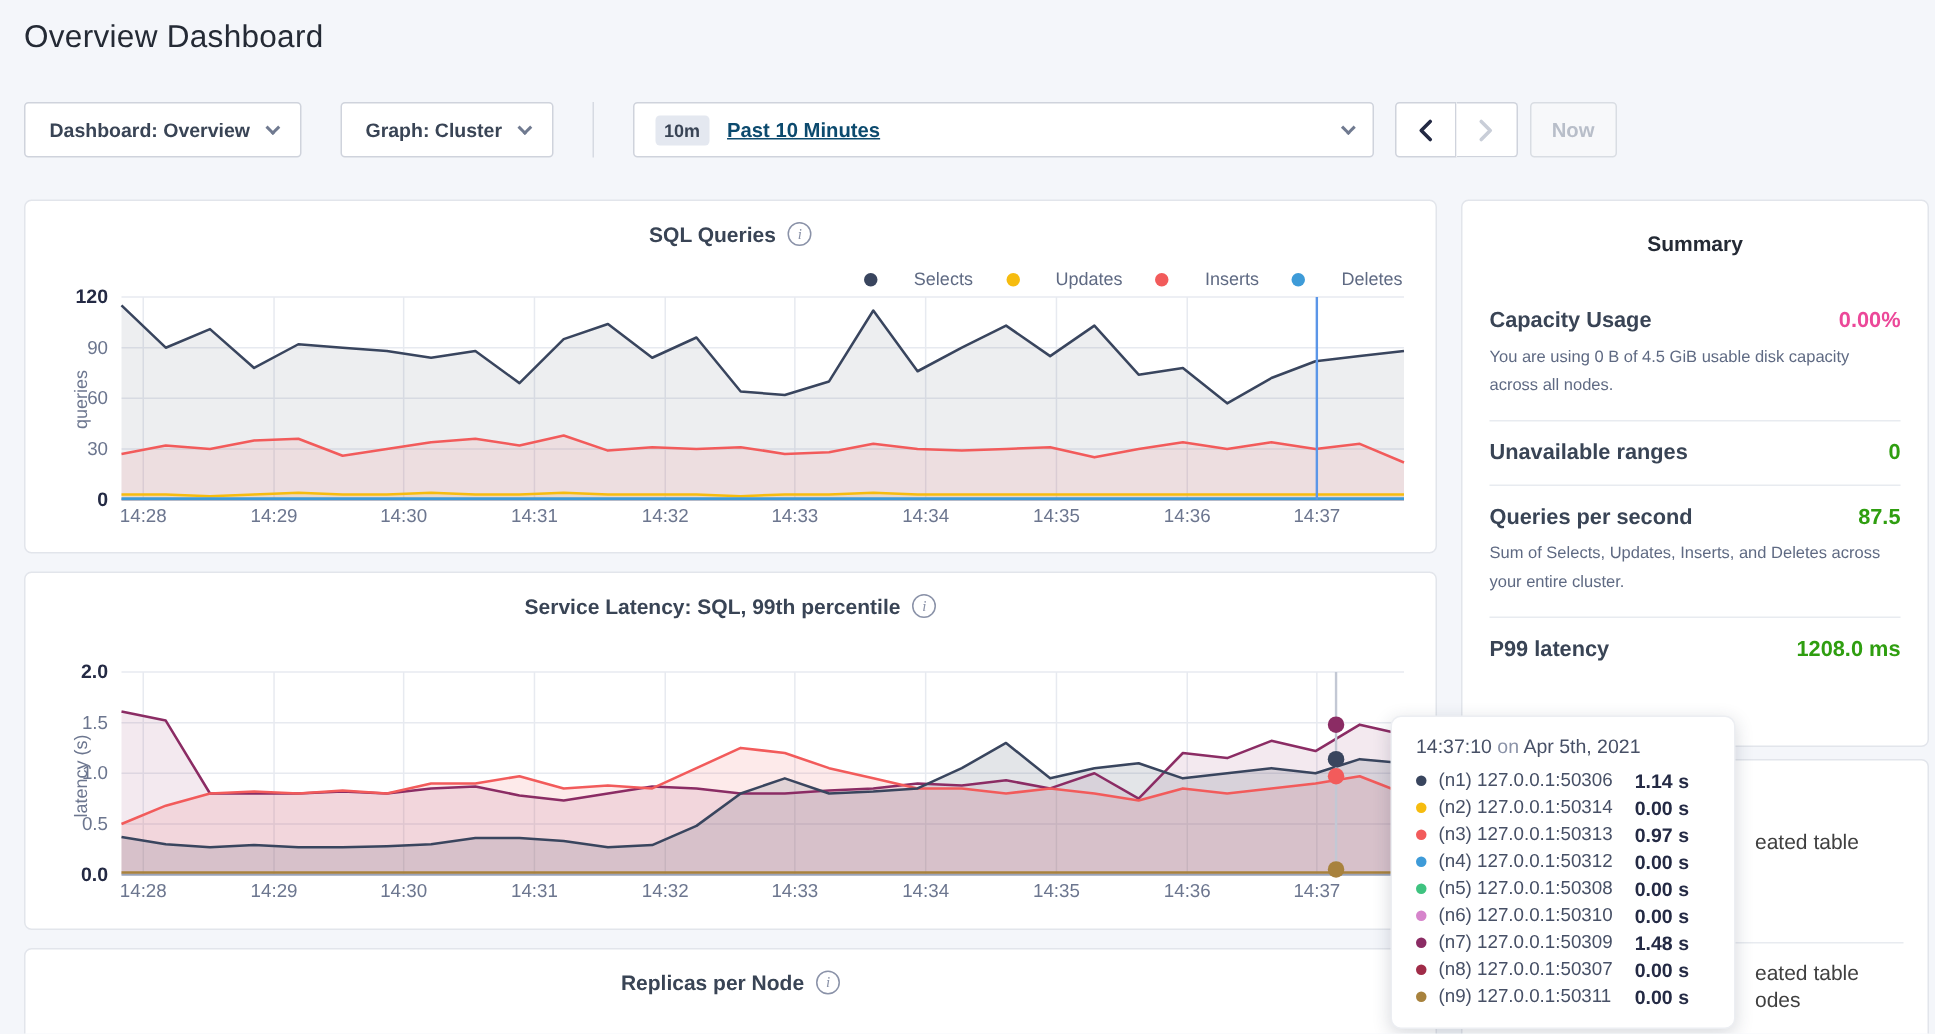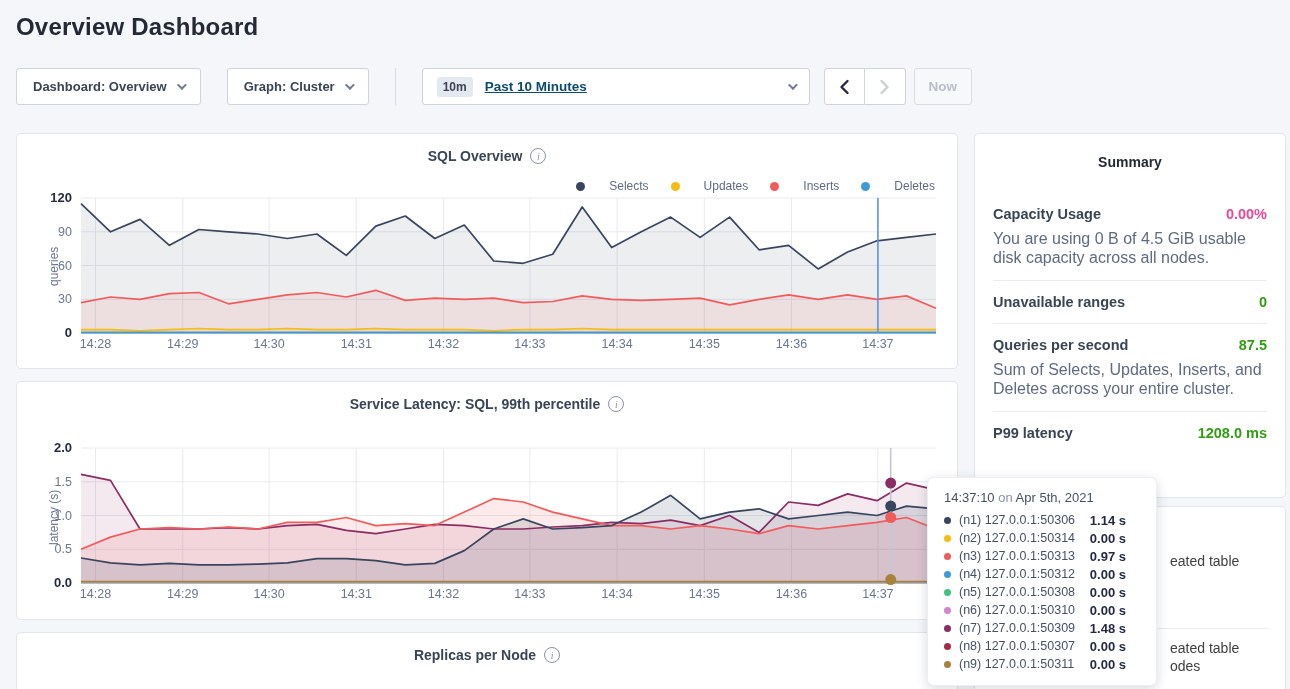--- a/index.html
+++ b/index.html
@@ -1,30 +1,30 @@
 <!DOCTYPE html>
 <html><head>
 <meta charset="utf-8">
 <style>
   * { margin:0; padding:0; box-sizing:border-box; }
   html,body { width:1290px; height:689px; overflow:hidden; background:#f4f6fa;
     font-family:"Liberation Sans", sans-serif; color:#242a35; }
   .page { position:relative; width:1290px; height:689px; }
 
-  .page-title { position:absolute; left:16px; top:13px; font-size:24px; font-weight:700; color:#242a35; letter-spacing:.2px; }
+  .page-title { position:absolute; left:16px; top:13px; font-size:21px; font-weight:400; color:#242a35; letter-spacing:.2px; }
 
   
   .controls { position:absolute; left:16px; top:68px; height:37px; display:flex; align-items:center; }
   .drop-btn { height:37px; background:#fff; border:1px solid #cfd3dc; border-radius:3px;
     display:flex; align-items:center; gap:10px; padding:0 16px; font-size:13px; font-weight:700; color:#394455; cursor:pointer; }
   .drop-btn + .drop-btn { margin-left:26px; }
   .chev { width:7px; height:7px; border-right:2px solid #707a90; border-bottom:2px solid #707a90;
     transform:rotate(45deg) translateY(-2px); display:inline-block; }
   .vdiv { width:1px; height:37px; background:#d6dae2; margin:0 26px; }
-  .time-picker { width:388px; height:37px; background:#fff; border:1px solid #cfd3dc; border-radius:3px;
+  .time-picker { width:494px; height:37px; background:#fff; border:1px solid #cfd3dc; border-radius:3px;
     display:flex; align-items:center; padding:0 14px; cursor:pointer; }
   .time-badge { background:#e4e8f0; color:#394455; font-size:12px; font-weight:700; border-radius:3px; padding:3px 6px; margin-right:12px; }
   .time-label { font-size:13.5px; font-weight:700; color:#0c4a6e;text-decoration:underline; }
   .time-picker .chev { margin-left:auto; }
   .pager { display:flex; margin-left:14px; }
   .pg-btn { width:41px; height:37px; background:#fff; border:1px solid #cfd3dc; display:flex; align-items:center; justify-content:center; }
   .pg-btn.prev { border-radius:3px 0 0 3px; color:#242a44; cursor:pointer; }
   .pg-btn.next { border-radius:0 3px 3px 0; border-left:none; color:#c9ced8; }
   .now-btn { margin-left:8px; width:58px; height:37px; background:#f7f8fa; border:1px solid #d9dde3; border-radius:3px;
     font-size:13.5px; font-weight:700; color:#b8bec9; display:flex; align-items:center; justify-content:center; }
@@ -42,21 +42,21 @@
 
   
   .sum-title { text-align:center; font-size:14px; font-weight:700; color:#242a35; margin-top:20px; }
   .sum-body { padding:20px 18px 0 18px; }
   .sum-row { padding:13px 0; border-top:1px solid #e8ebf0; }
   .sum-row:first-child { border-top:none; padding-top:16px; }
   .sum-line { display:flex; align-items:baseline; }
   .sum-label { font-size:14.5px; font-weight:700; color:#394455; }
   .sum-link { font-size:14.5px; font-weight:700; margin-left:10px; cursor:pointer; }
   .sum-value { margin-left:auto; font-size:14.5px; font-weight:700; }
-  .sum-desc { font-size:16px; color:#5f6a83; line-height:19px; margin-top:7px; }
+  .sum-desc { font-size:11px; color:#5f6a83; line-height:19px; margin-top:7px; }
 
   
   .ev-frag { position:absolute; font-size:14px; color:#404040;margin-left:12px; }
   .ev-div { position:absolute; left:16px; right:16px; height:1px; background:#e8ebf0; }
 
   
   .tooltip { position:absolute; left:927px; top:477px; width:230px; background:#fff; border:1px solid #eceef2;
     border-radius:7px; box-shadow:0 3px 12px rgba(40,50,70,.18); padding:12px 16px 12px 16px; z-index:50; }
   .tt-head { font-size:13px; color:#475066; margin-bottom:6px; }
   .tt-head .on { color:#8b93a8; }
@@ -96,21 +96,21 @@
         <svg width="13" height="16" viewBox="0 0 13 16">
             <polyline points="3.5,2 9.5,8 3.5,14" fill="none" stroke="currentColor" stroke-width="2.4" stroke-linecap="round" stroke-linejoin="round"></polyline>
           </svg>
       </div>
     </div>
     <div class="now-btn">Now</div>
   </div>
 
   <div class="card" style="left:16px;top:133px;width:942px;height:236px;">
     <div class="chart-title-row">
-      <span class="chart-title">SQL Overview</span>
+      <span class="chart-title">SQL Queries</span>
       <span class="info-icon">i</span>
     </div>
     <div class="legend">
       <span class="leg-item">
           <span class="dot" style="background: rgb(57, 69, 94);"></span>
           <span>Selects</span>
         </span>
       <span class="leg-item">
           <span class="dot" style="background: rgb(246, 188, 15);"></span>
           <span>Updates</span>

